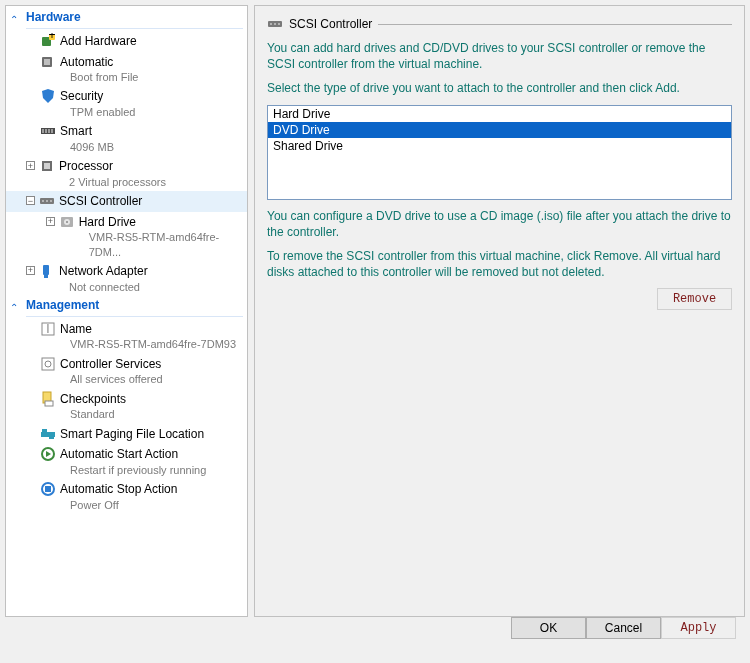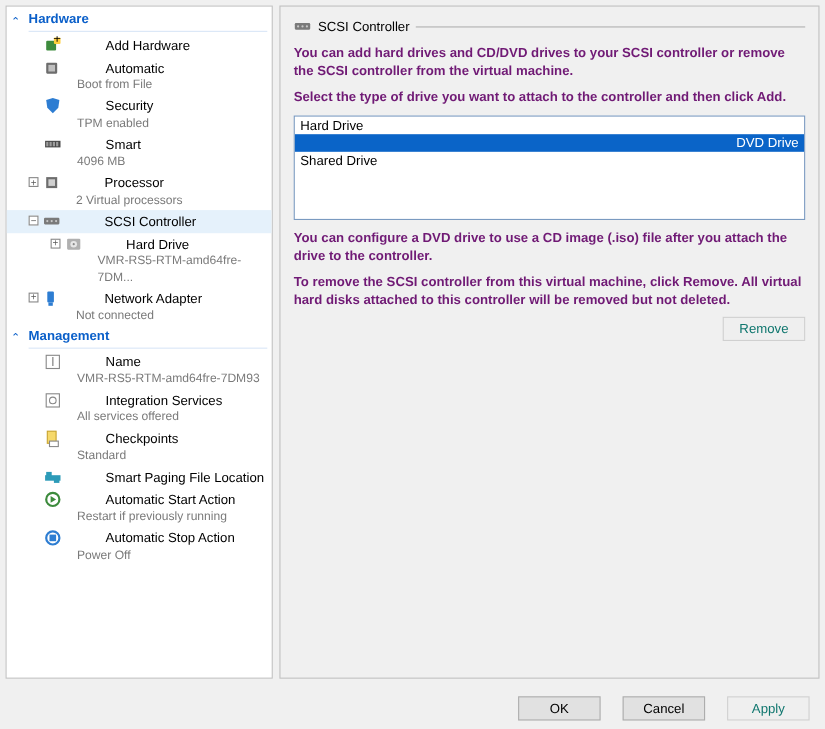--- a/index.html
+++ b/index.html
@@ -9,38 +9,38 @@
   .left-panel { width: 243px; background: #ffffff; border: 1px solid #c0c0c0; overflow-y: auto; padding: 2px 0; }
   .right-panel { flex: 1; background: #f0f0f0; border: 1px solid #c0c0c0; padding: 10px 12px; display: flex; flex-direction: column; gap: 8px; }
   .section-header { display: flex; align-items: center; padding: 2px 4px; gap: 6px; }
   .section-header .chev { color: #0a5fc9; font-size: 10px; width: 10px; }
   .section-header .title { color: #0a5fc9; font-weight: bold; flex: 1; border-bottom: 1px solid #d9e6f7; padding-bottom: 4px;}
   .node { display: flex; align-items: flex-start; padding: 2px 4px 2px 6px; gap: 4px; cursor: default; }
   .node .expander { width: 10px; height: 14px; font-size: 9px; color: #5a5a5a; display: flex; align-items: center; justify-content: center; border:1px solid transparent;}
   .node .expander.box { border:1px solid #888; background:#fff; line-height:8px; font-size:9px; width:9px; height:9px; margin-top:3px; }
   .node .icon { width: 16px; height: 16px; display: flex; align-items: center; justify-content: center; flex-shrink:0; }
   .node .labels { display: flex; flex-direction: column; line-height: 1.3; padding-top:1px; }
-  .node .prim { color: #000; margin-left: 36px; }
+  .node .prim { color: #000; }
   .node .sec { color: #7a7a7a; font-size: 11px; margin-left: 10px; }
   .node.selected { background: #e5f1fb; }
   .node.selected .labels { }
   .node.l1 { padding-left: 20px; }
   .node.l2 { padding-left: 40px; }
   .r-header { display:flex; align-items:center; gap:6px; }
   .r-header .title { font-size:12px; color:#000; }
   .r-header .line { flex:1; height:1px; background:#b0b0b0; }
-  .r-text { color:#701a75; line-height:1.35;font-weight:bold; }
+  .r-text { color:#0f766e; line-height:1.35; }
   .listbox { background:#fff; border:1px solid #7a9ac0; height:95px; overflow:auto; }
   .listbox .item { padding:1px 5px; cursor:default; }
-  .listbox .item.selected { background:#0a64c8; color:#fff;text-align:right; }
+  .listbox .item.selected { background:#0a64c8; color:#fff; }
   .btn-row { display:flex; justify-content:flex-end; }
   .btn { min-width:75px; height:22px; background:#e1e1e1; border:1px solid #adadad; cursor:pointer; font-size:12px; }
-  .btn:disabled { color:#0f766e; background:#efefef; border-color:#d0d0d0; cursor:default; }
+  .btn:disabled { color:#7f1d1d; background:#efefef; border-color:#d0d0d0; cursor:default;font-family:Liberation Mono, monospace; }
   .btn.default { border:1px solid #0078d7; background:#e5f1fb; }
-  .footer { height:46px; display:flex; align-items:flex-end; justify-content:flex-end; gap:20px; padding:0 14px 8px 16px; }
+  .footer { height:46px; display:flex; align-items:flex-start; justify-content:flex-end; gap:0; padding:0 14px 8px 16px; }
   
   svg { display:block; }
 </style>
 </head>
 <body>
 
 <div class="dialog">
   <div class="main-area">
 
     <div class="left-panel">
@@ -187,21 +187,21 @@
 
       <div class="node l1">
         <span class="expander"></span>
         <span class="icon">
           <svg width="16" height="16">
               <rect x="2" y="2" width="12" height="12" fill="#fff" stroke="#888"></rect>
               <circle cx="8" cy="8" r="3" fill="none" stroke="#888"></circle>
             </svg>
         </span>
         <span class="labels">
-          <span class="prim">Integration Services</span>
+          <span class="prim">Controller Services</span>
           <span class="sec">All services offered</span>
         </span>
       </div>
 
       <div class="node l1">
         <span class="expander"></span>
         <span class="icon">
           <svg width="16" height="16">
               <rect x="3" y="1" width="8" height="11" fill="#f6d96b" stroke="#c8a32d"></rect>
               <rect x="5" y="10" width="8" height="5" fill="#fff" stroke="#888"></rect>

